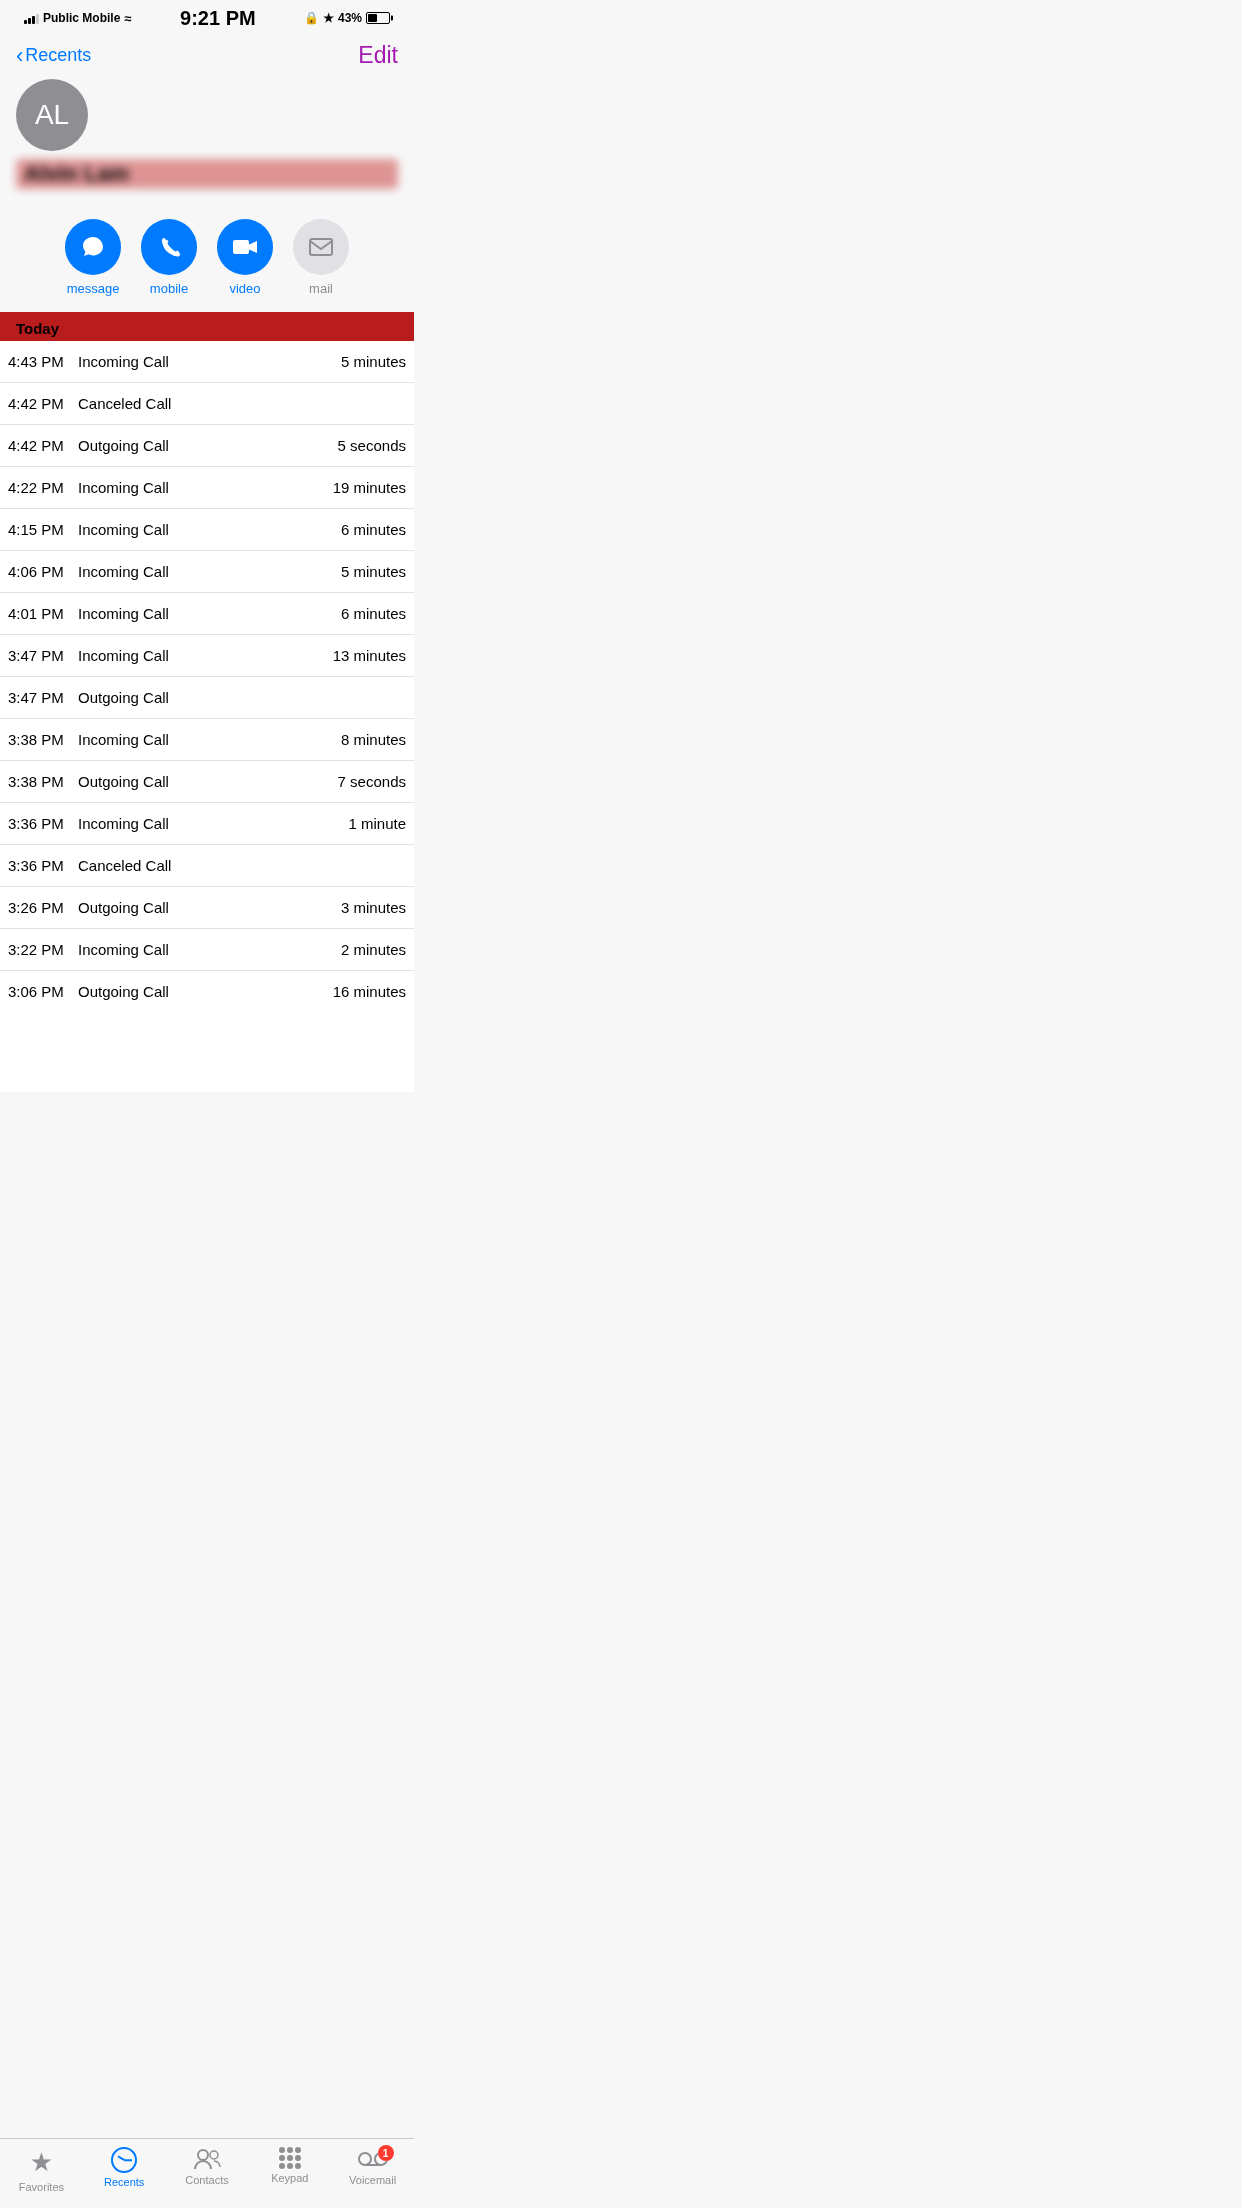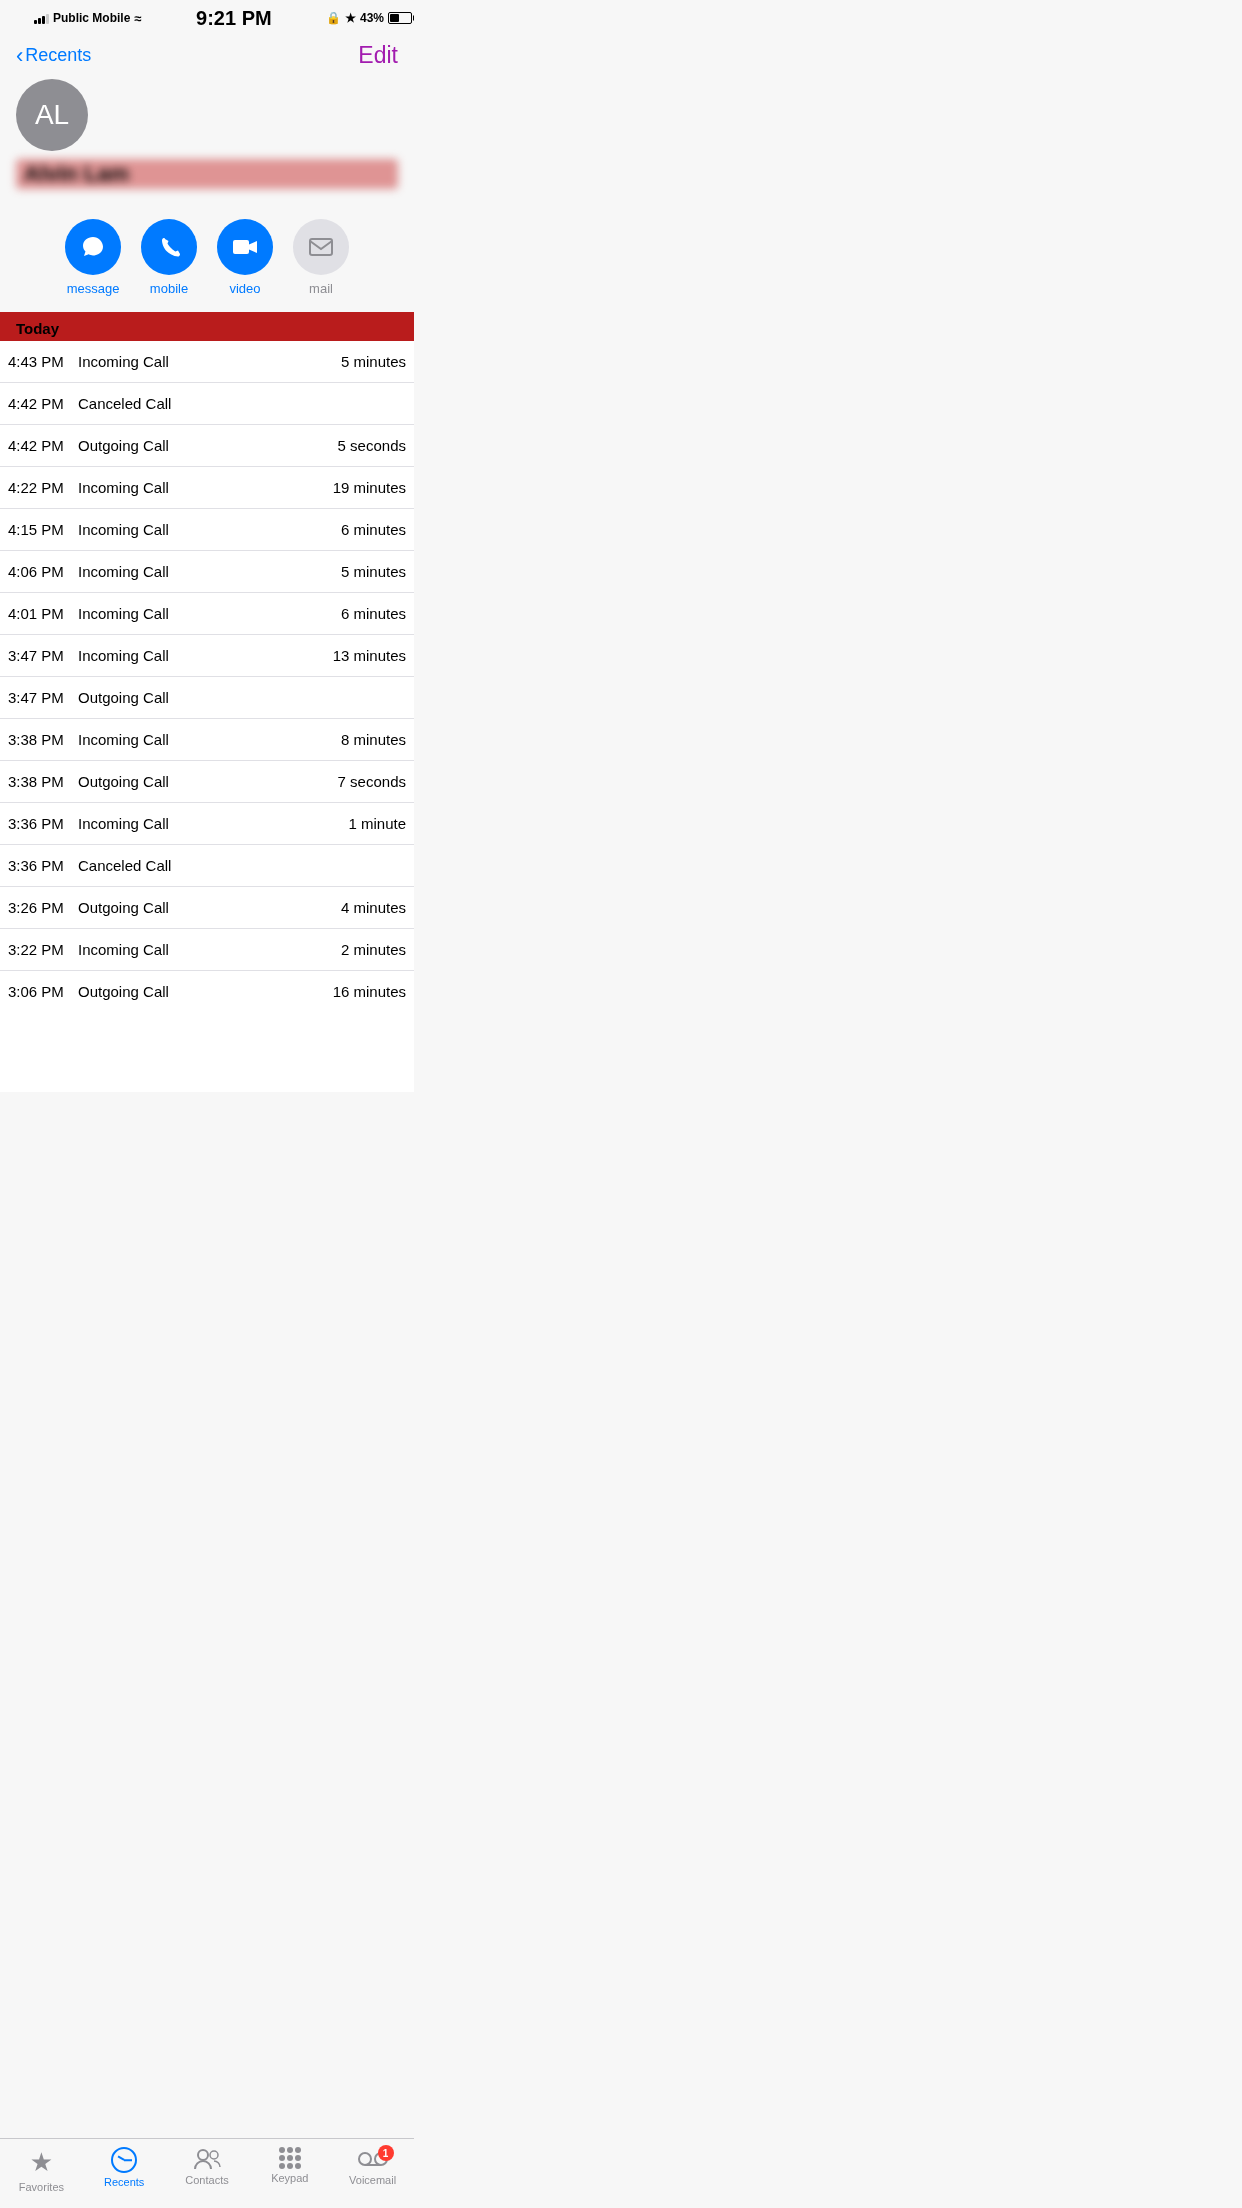--- a/index.html
+++ b/index.html
@@ -12,23 +12,22 @@
       background: #f7f7f7;
       overflow-x: hidden;
     }
 
     
     .status-bar {
       background: #f7f7f7;
       display: flex;
       justify-content: space-between;
       align-items: center;
-      padding: 6px 2px 4px;
+      padding: 6px 24px 4px;
       height: 34px;
-      margin-left: 32px;
     }
     .status-left {
       display: flex;
       align-items: center;
       gap: 4px;
       font-size: 12px;
       font-weight: 600;
       color: #000;
     }
     .signal-bars {
@@ -478,21 +477,21 @@
       <span class="call-duration">1 minute</span>
     </div>
     <div class="call-row">
       <span class="call-time">3:36 PM</span>
       <span class="call-type">Canceled Call</span>
       <span class="call-duration"></span>
     </div>
     <div class="call-row">
       <span class="call-time">3:26 PM</span>
       <span class="call-type">Outgoing Call</span>
-      <span class="call-duration">4 minutes</span>
+      <span class="call-duration">3 minutes</span>
     </div>
     <div class="call-row">
       <span class="call-time">3:22 PM</span>
       <span class="call-type">Incoming Call</span>
       <span class="call-duration">2 minutes</span>
     </div>
     <div class="call-row">
       <span class="call-time">3:06 PM</span>
       <span class="call-type">Outgoing Call</span>
       <span class="call-duration">16 minutes</span>

